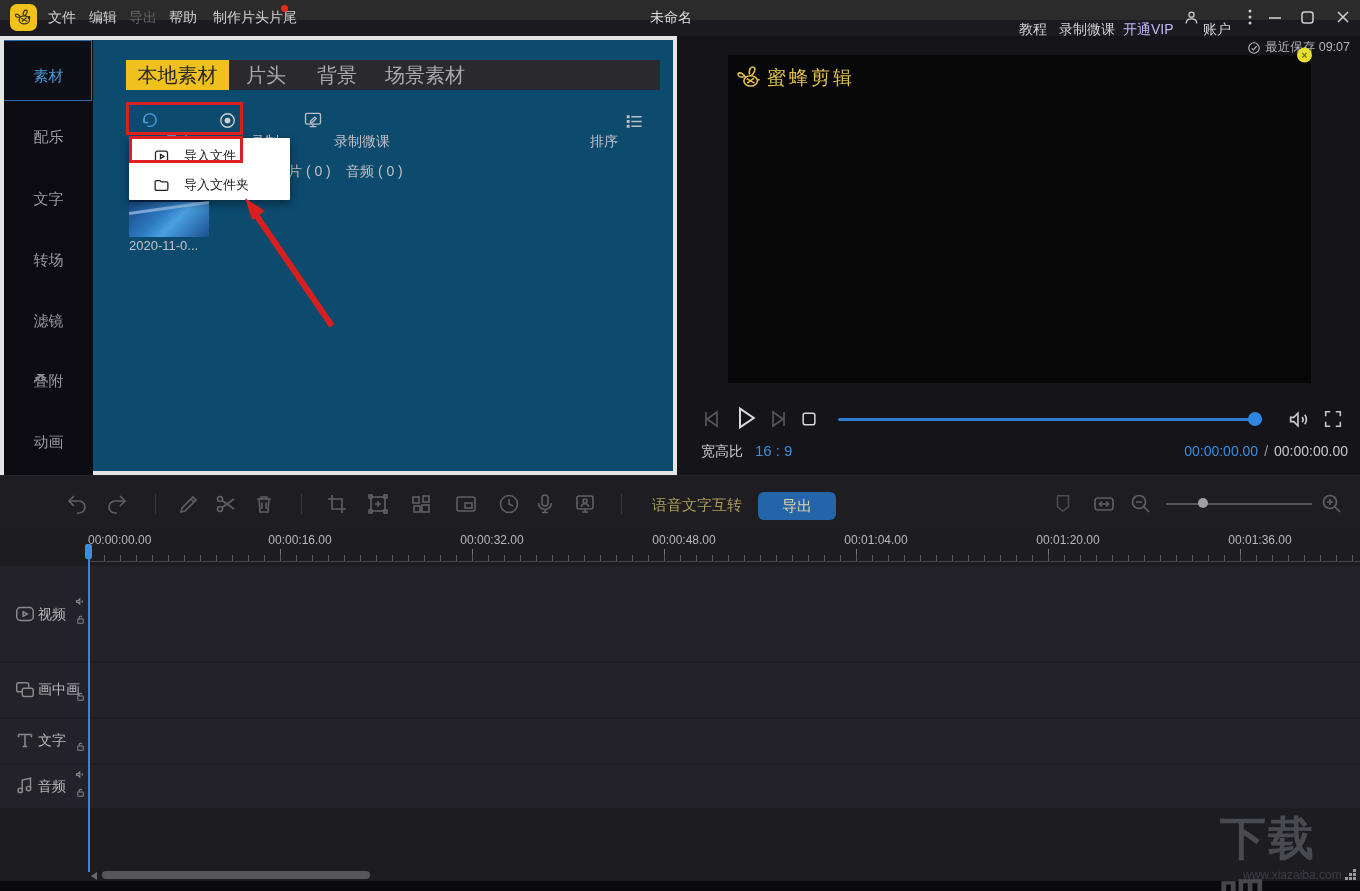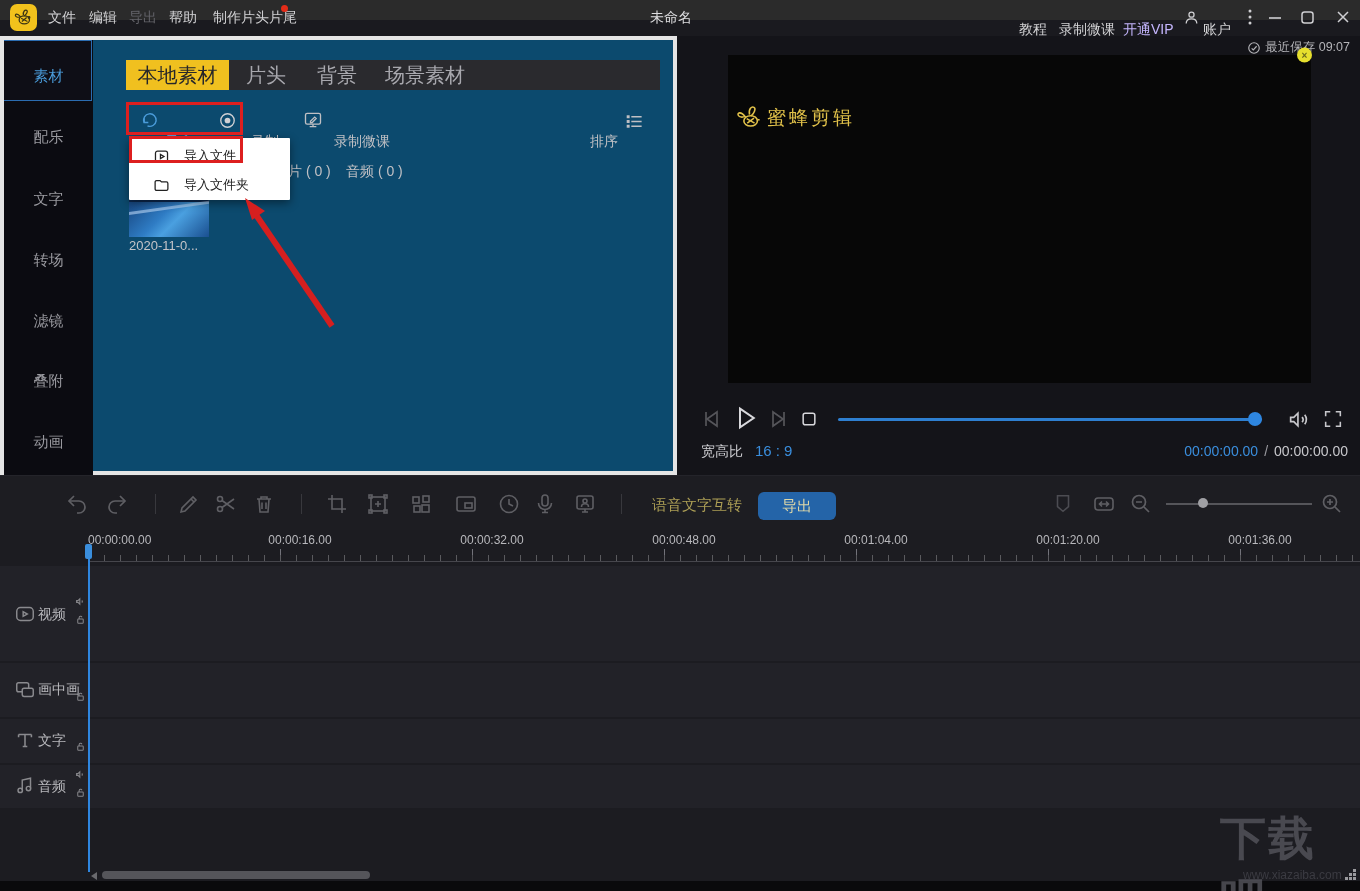--- a/index.html
+++ b/index.html
@@ -40,21 +40,21 @@
   .dropdown { position:absolute; left:125px; top:98px; width:161px; height:62px; background:#ffffff; border-radius:1px; box-shadow:0 3px 10px rgba(0,0,0,.45); z-index:40; }
   .dd-item { position:absolute; left:0; width:161px; height:28px; display:flex; align-items:center; color:#222; font-size:13px; }
   .dd-item .ic { margin-left:24px; margin-right:14px; }
 
   .redbox { position:absolute; border:3px solid #dd1f1f; z-index:45; }
   .arrow-svg { position:absolute; z-index:50; }
 
   
   .preview { position:absolute; left:677px; top:36px; width:683px; height:439px; background:#141419; }
   .video { position:absolute; left:51px; top:19px; width:583px; height:328px; background:#070707; }
-  .brand { position:absolute; left:8px; top:9px; display:flex; align-items:center; color:#e2c24a;margin-top:40px; }
+  .brand { position:absolute; left:8px; top:9px; display:flex; align-items:center; color:#e2c24a; }
   .brand-text { font-size:19px; letter-spacing:3px; margin-left:4px; }
   .close-chip { position:absolute; left:620px; top:19px; width:15px; height:15px; border-radius:50%; background:#e6df2e; color:#6b6b1d; font-size:10px; font-weight:bold; line-height:15px; text-align:center; transform:translateY(-50%); }
   .autosave { position:absolute; right:10px; top:3px; font-size:12.5px; color:#b4b4b8; display:flex; align-items:center; gap:4px; }
   .seek-track { position:absolute; left:161px; top:382px; width:424px; height:3px; background:#2e7fd0; border-radius:2px; }
   .seek-knob { position:absolute; left:571px; top:376px; width:14px; height:14px; border-radius:50%; background:#2e86e0; }
   .aspect-row { position:absolute; left:24px; top:406px; font-size:14px; color:#d0d0d4; }
   .aspect-val { color:#3a8edd; font-size:15px; }
   .time-row { position:absolute; right:12px; top:407px; font-size:14px; }
   .time-cur { color:#3a8edd; } .time-sep { color:#9a9aa0; padding:0 6px; } .time-tot { color:#c8c8cc; }
 

